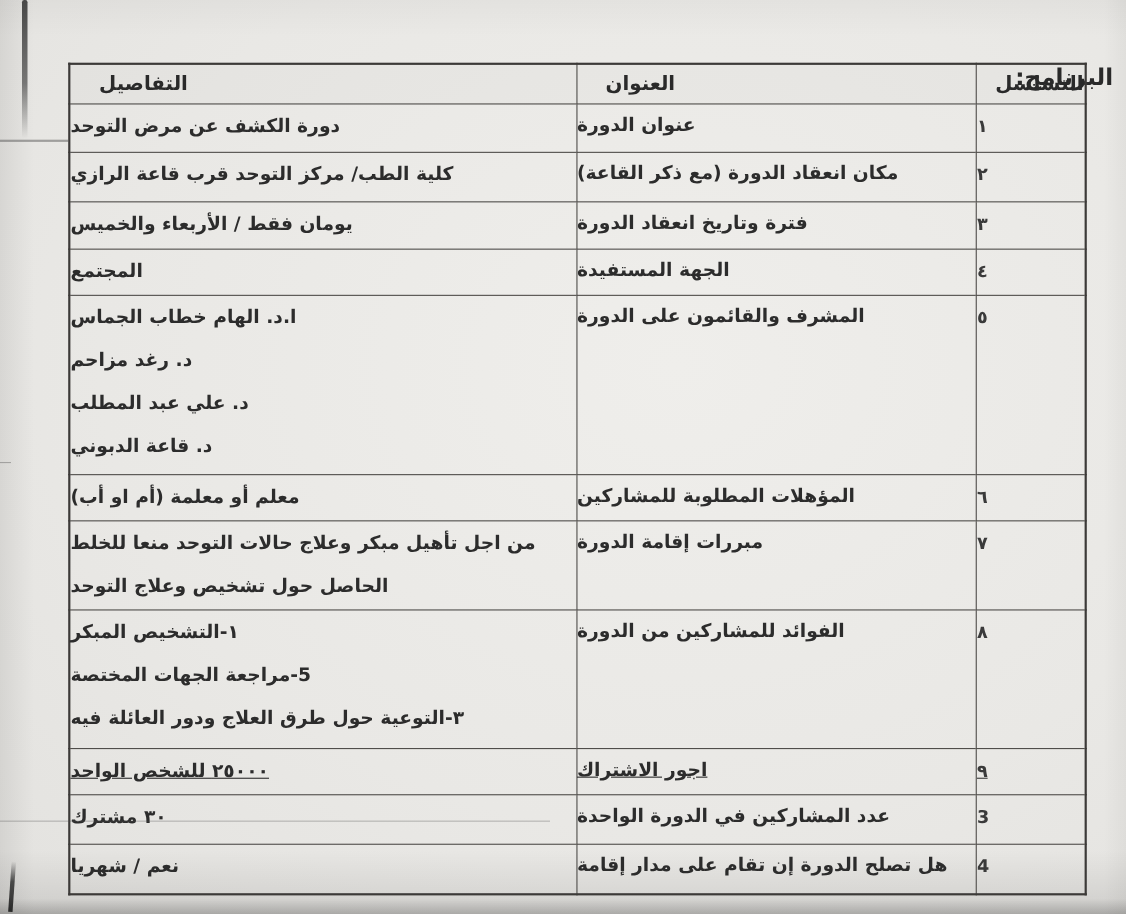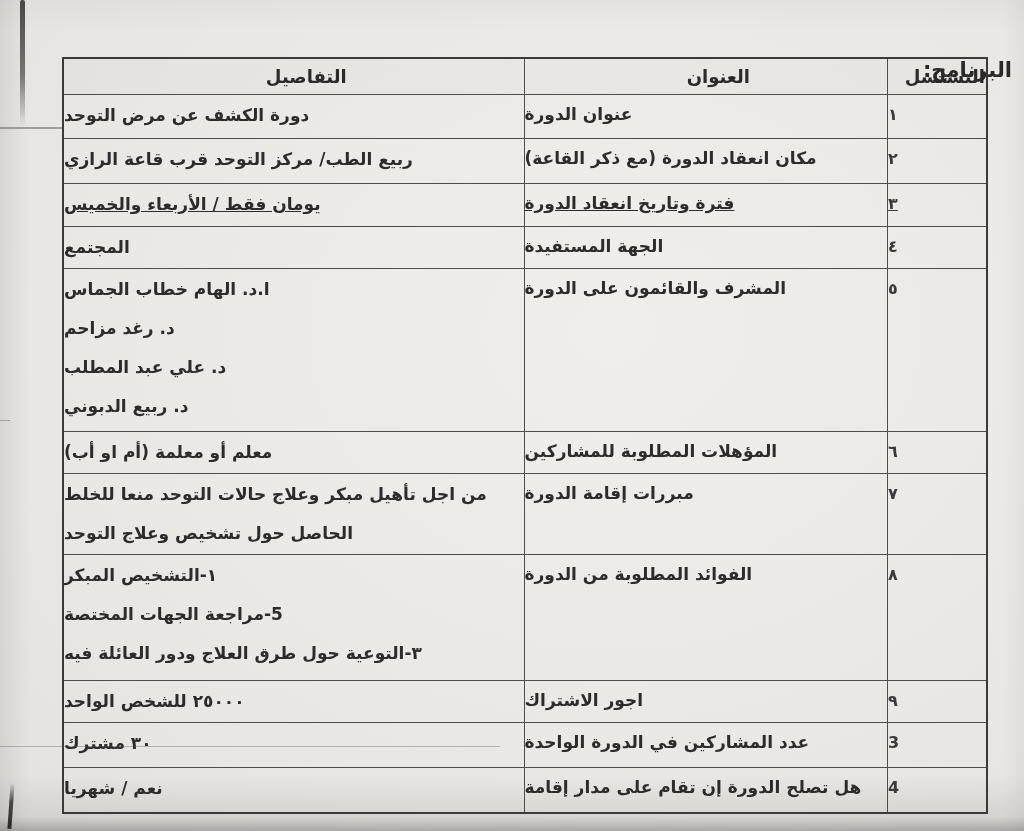--- a/index.html
+++ b/index.html
@@ -25,42 +25,42 @@
     width:926px;table-layout:fixed;
     border-collapse:collapse;
     color:#262626;
   }
   table.program, table.program th, table.program td{
     border:1px solid #4f4d4a;
   }
   table.program{border:2px solid #3c3a38;}
   th{
     height:33px;font-size:18px;font-weight:bold;
-    text-align:center;vertical-align:middle;color:#2a2a2a;
+    text-align:left;vertical-align:middle;color:#2a2a2a;
     background:rgba(0,0,0,0.015);
     padding-left:26px;
   }
   td{
     vertical-align:top;text-align:left;
     font-size:17px;font-weight:bold;line-height:37px;
     padding:1px 0;color:#2c2c2c;
   }
   td.seq-cell{font-size:16px;color:#3a3a3a;}
   .col-seq{width:99px;}
   .col-title{width:362px;}
   .col-details{width:459px;}
   tbody tr:nth-child(1) td{height:41px;}
   tbody tr:nth-child(2) td{height:42px;}
-  tbody tr:nth-child(3) td{height:40px;text-decoration:underline;}
+  tbody tr:nth-child(3) td{height:40px;}
   tbody tr:nth-child(4) td{height:38px;}
   tbody tr:nth-child(5) td{height:160px;}
   tbody tr:nth-child(6) td{height:37px;}
   tbody tr:nth-child(7) td{height:77px;}
   tbody tr:nth-child(8) td{height:123px;}
-  tbody tr:nth-child(9) td{height:38px;}
+  tbody tr:nth-child(9) td{height:38px;text-decoration:underline;}
   tbody tr:nth-child(10) td{height:42px;}
   tbody tr:nth-child(11) td{height:42px;margin-left:35px;}
   .detail-line{line-height:39px;}
   
   .artifact{position:absolute;pointer-events:none;}
   .fold-line{
     left:20px;top:0;width:5px;height:126px;
     background:linear-gradient(180deg, rgba(45,45,45,0.85) 0%, rgba(60,60,60,0.65) 60%, rgba(90,90,90,0) 100%);
     border-radius:2px;
   }
@@ -103,21 +103,21 @@
       <td class="title-cell">عنوان الدورة</td>
       <td class="details-cell">
             <div class="detail-line">دورة الكشف عن مرض التوحد</div>
           </td>
     </tr>
 
     <tr>
       <td class="seq-cell">٢</td>
       <td class="title-cell">مكان انعقاد الدورة (مع ذكر القاعة)</td>
       <td class="details-cell">
-            <div class="detail-line">ربيع الطب/ مركز التوحد قرب قاعة الرازي</div>
+            <div class="detail-line">كلية الطب/ مركز التوحد قرب قاعة الرازي</div>
           </td>
     </tr>
 
     <tr>
       <td class="seq-cell">٣</td>
       <td class="title-cell">فترة وتاريخ انعقاد الدورة</td>
       <td class="details-cell">
             <div class="detail-line">يومان فقط / الأربعاء والخميس</div>
           </td>
     </tr>
@@ -130,21 +130,21 @@
           </td>
     </tr>
 
     <tr>
       <td class="seq-cell">٥</td>
       <td class="title-cell">المشرف والقائمون على الدورة</td>
       <td class="details-cell">
             <div class="detail-line">ا.د. الهام خطاب الجماس</div>
             <div class="detail-line">د. رغد مزاحم</div>
             <div class="detail-line">د. علي عبد المطلب</div>
-            <div class="detail-line">د. ربيع الدبوني</div>
+            <div class="detail-line">د. قاعة الدبوني</div>
           </td>
     </tr>
 
     <tr>
       <td class="seq-cell">٦</td>
       <td class="title-cell">المؤهلات المطلوبة للمشاركين</td>
       <td class="details-cell">
             <div class="detail-line">معلم أو معلمة (أم او أب)</div>
           </td>
     </tr>
@@ -153,21 +153,21 @@
       <td class="seq-cell">٧</td>
       <td class="title-cell">مبررات إقامة الدورة</td>
       <td class="details-cell">
             <div class="detail-line">من اجل تأهيل مبكر وعلاج حالات التوحد منعا للخلط</div>
             <div class="detail-line">الحاصل حول تشخيص وعلاج التوحد</div>
           </td>
     </tr>
 
     <tr>
       <td class="seq-cell">٨</td>
-      <td class="title-cell">الفوائد المطلوبة من الدورة</td>
+      <td class="title-cell">الفوائد للمشاركين من الدورة</td>
       <td class="details-cell">
             <div class="detail-line">١-التشخيص المبكر</div>
             <div class="detail-line">5-مراجعة الجهات المختصة</div>
             <div class="detail-line">٣-التوعية حول طرق العلاج ودور العائلة فيه</div>
           </td>
     </tr>
 
     <tr>
       <td class="seq-cell">٩</td>
       <td class="title-cell">اجور الاشتراك</td>

